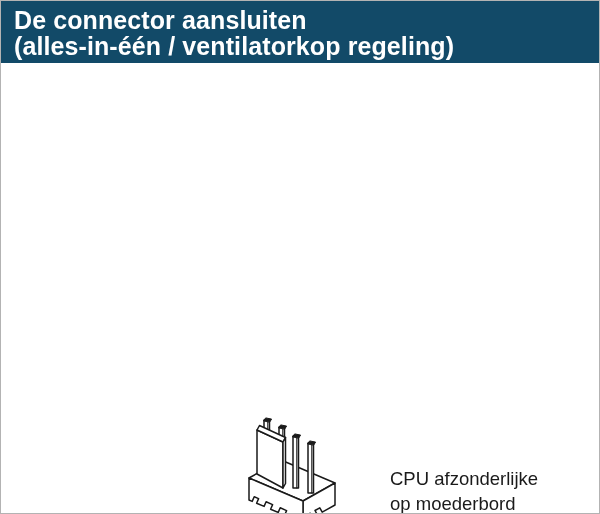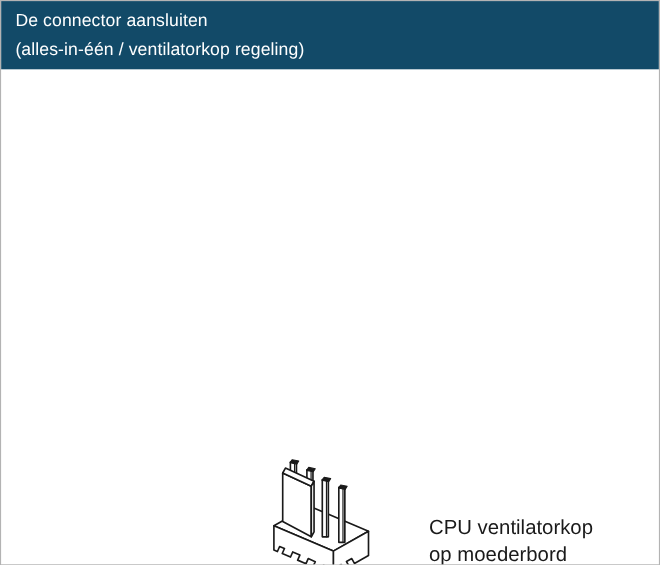--- a/index.html
+++ b/index.html
@@ -19,22 +19,22 @@
     border: 1px solid var(--page-border);
     font-family: "Liberation Sans", sans-serif;
     overflow: hidden;
   }
   .section-header {
     width: 100%;
     height: 62px;
     background: var(--header-bg);
     color: var(--header-text);
     padding: 6px 14px 0 13px;
-    font-size: 16px;
-    font-weight: 400;
+    font-size: 25px;
+    font-weight: 700;
     line-height: 26px;
     letter-spacing: 0.1px;
   }
   .figure-wrap {
     position: absolute;
     left: 0; top: 62px;
     width: 598px; height: 450px;
   }
   .illustration {
     position: absolute;
@@ -99,18 +99,18 @@
         <line x1="47.8" y1="19" x2="47.8" y2="43" stroke-width="1.1"></line>
         <path fill="#1a1a1a" stroke-width="1" d="M43.7,19.6 L45.7,16.9 L51.6,18.1 L49.8,20.9 Z"></path>
 
         <path fill="#ffffff" d="M22,22 L48,34 L48,80 L22,66 Z"></path>
         <path fill="#ffffff" d="M22,22 L24.5,17.5 L50.5,29.5 L48,34 Z"></path>
         <path fill="#ffffff" d="M48,34 L50.5,29.5 L50.5,75.5 L48,80 Z"></path>
       </svg>
     </div>
 
     <div class="caption">
-      <div>CPU ventilatorkop</div>
+      <div>CPU afzonderlijke</div>
       <div>op moederbord</div>
     </div>
 
   </div>
 </div>
 
 </body></html>

